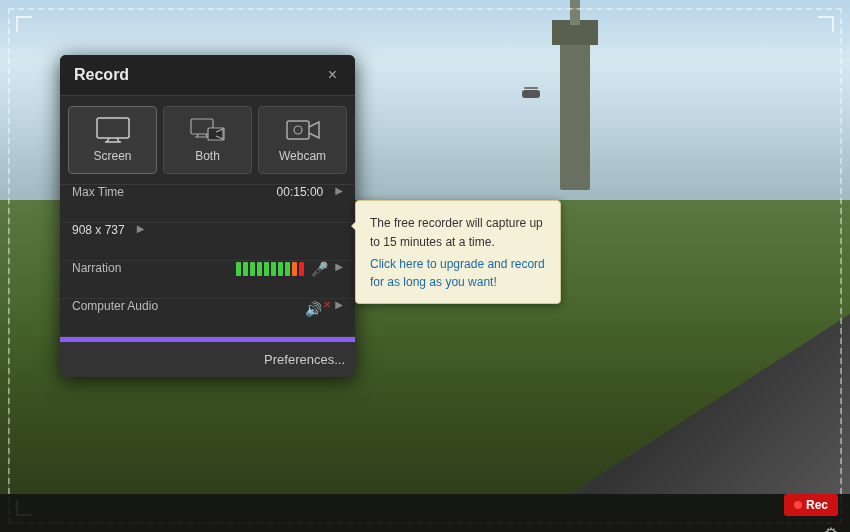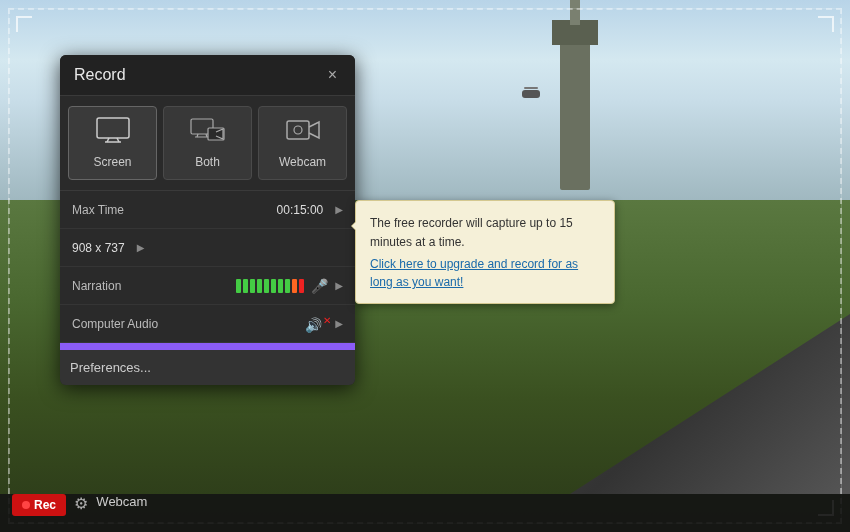--- a/index.html
+++ b/index.html
@@ -116,21 +116,21 @@
       align-items: center;
       justify-content: space-between;
       padding: 10px 14px;
       background: #222222;
       border-bottom: 1px solid #3a3a3a;
     }
 
     .dialog-title {
       color: #e8e8e8;
       font-size: 16px;
-      font-weight: normal;
+      font-weight: bold;
     }
 
     .close-btn {
       color: #aaa;
       font-size: 16px;
       cursor: pointer;
       background: none;
       border: none;
       line-height: 1;
       padding: 2px 4px;
@@ -142,21 +142,21 @@
       padding: 10px 8px;
       gap: 6px;
       background: #2a2a2a;
     }
 
     .mode-btn {
       flex: 1;
       display: flex;
       flex-direction: column;
       align-items: center;
-      gap: 12px;
+      gap: 6px;
       padding: 10px 4px;
       background: #383838;
       border: 1px solid #4a4a4a;
       border-radius: 4px;
       cursor: pointer;
       color: #ccc;
       font-size: 12px;
     }
 
     .mode-btn.active {
@@ -170,21 +170,21 @@
       height: 26px;
     }
 
     
     .settings-section {
       border-top: 1px solid #3a3a3a;
     }
 
     .setting-row {
       display: flex;
-      align-items: center;
+      align-items: flex-start;
       padding: 0 12px;
       height: 38px;
       border-bottom: 1px solid #353535;
       cursor: pointer;
     }
 
     .setting-label {
       color: #bbb;
       font-size: 12px;
       flex: 1;
@@ -235,50 +235,49 @@
       font-size: 10px;
       vertical-align: super;
     }
 
     
     .preferences-btn {
       width: 100%;
       padding: 10px;
       background: #333;
       border: none;
-      border-top: 7px solid #8b5cf6;
+      border-top: 5px solid #8b5cf6;
       color: #ccc;
       font-size: 13px;
       cursor: pointer;
-      text-align: left;
+      text-align: right;
     }
 
     
     .tooltip-bubble {
       position: absolute;
       top: 200px;
       left: 355px;
-      width: 260px;
+      width: 206px;
       background: #f5f0d8;
       border: 1px solid #d4c890;
       border-radius: 4px;
       padding: 12px 14px;
       box-shadow: 0 2px 8px rgba(0,0,0,0.4);
     }
 
     .tooltip-text {
       font-size: 12px;
       color: #333;
       line-height: 1.5;
     }
 
     .tooltip-link {
       color: #1a6aaa;
       font-size: 12px;
-      text-decoration: underline;
       cursor: pointer;
       display: block;
       margin-top: 4px;
       line-height: 1.5;
     }
 
     
     .tooltip-bubble::before {
       content: '';
       position: absolute;
@@ -298,23 +297,24 @@
 
     
     .bottom-bar {
       position: absolute;
       bottom: 0;
       left: 0;
       right: 0;
       height: 38px;
       background: rgba(20,20,20,0.9);
       display: flex;
-      align-items: flex-start;
+      align-items: flex-end;
       padding: 0 12px;
       gap: 8px;
+      flex-direction: column;
     }
 
     .rec-btn {
       background: #cc1111;
       color: white;
       border: none;
       border-radius: 3px;
       padding: 4px 10px;
       font-size: 12px;
       font-weight: bold;

